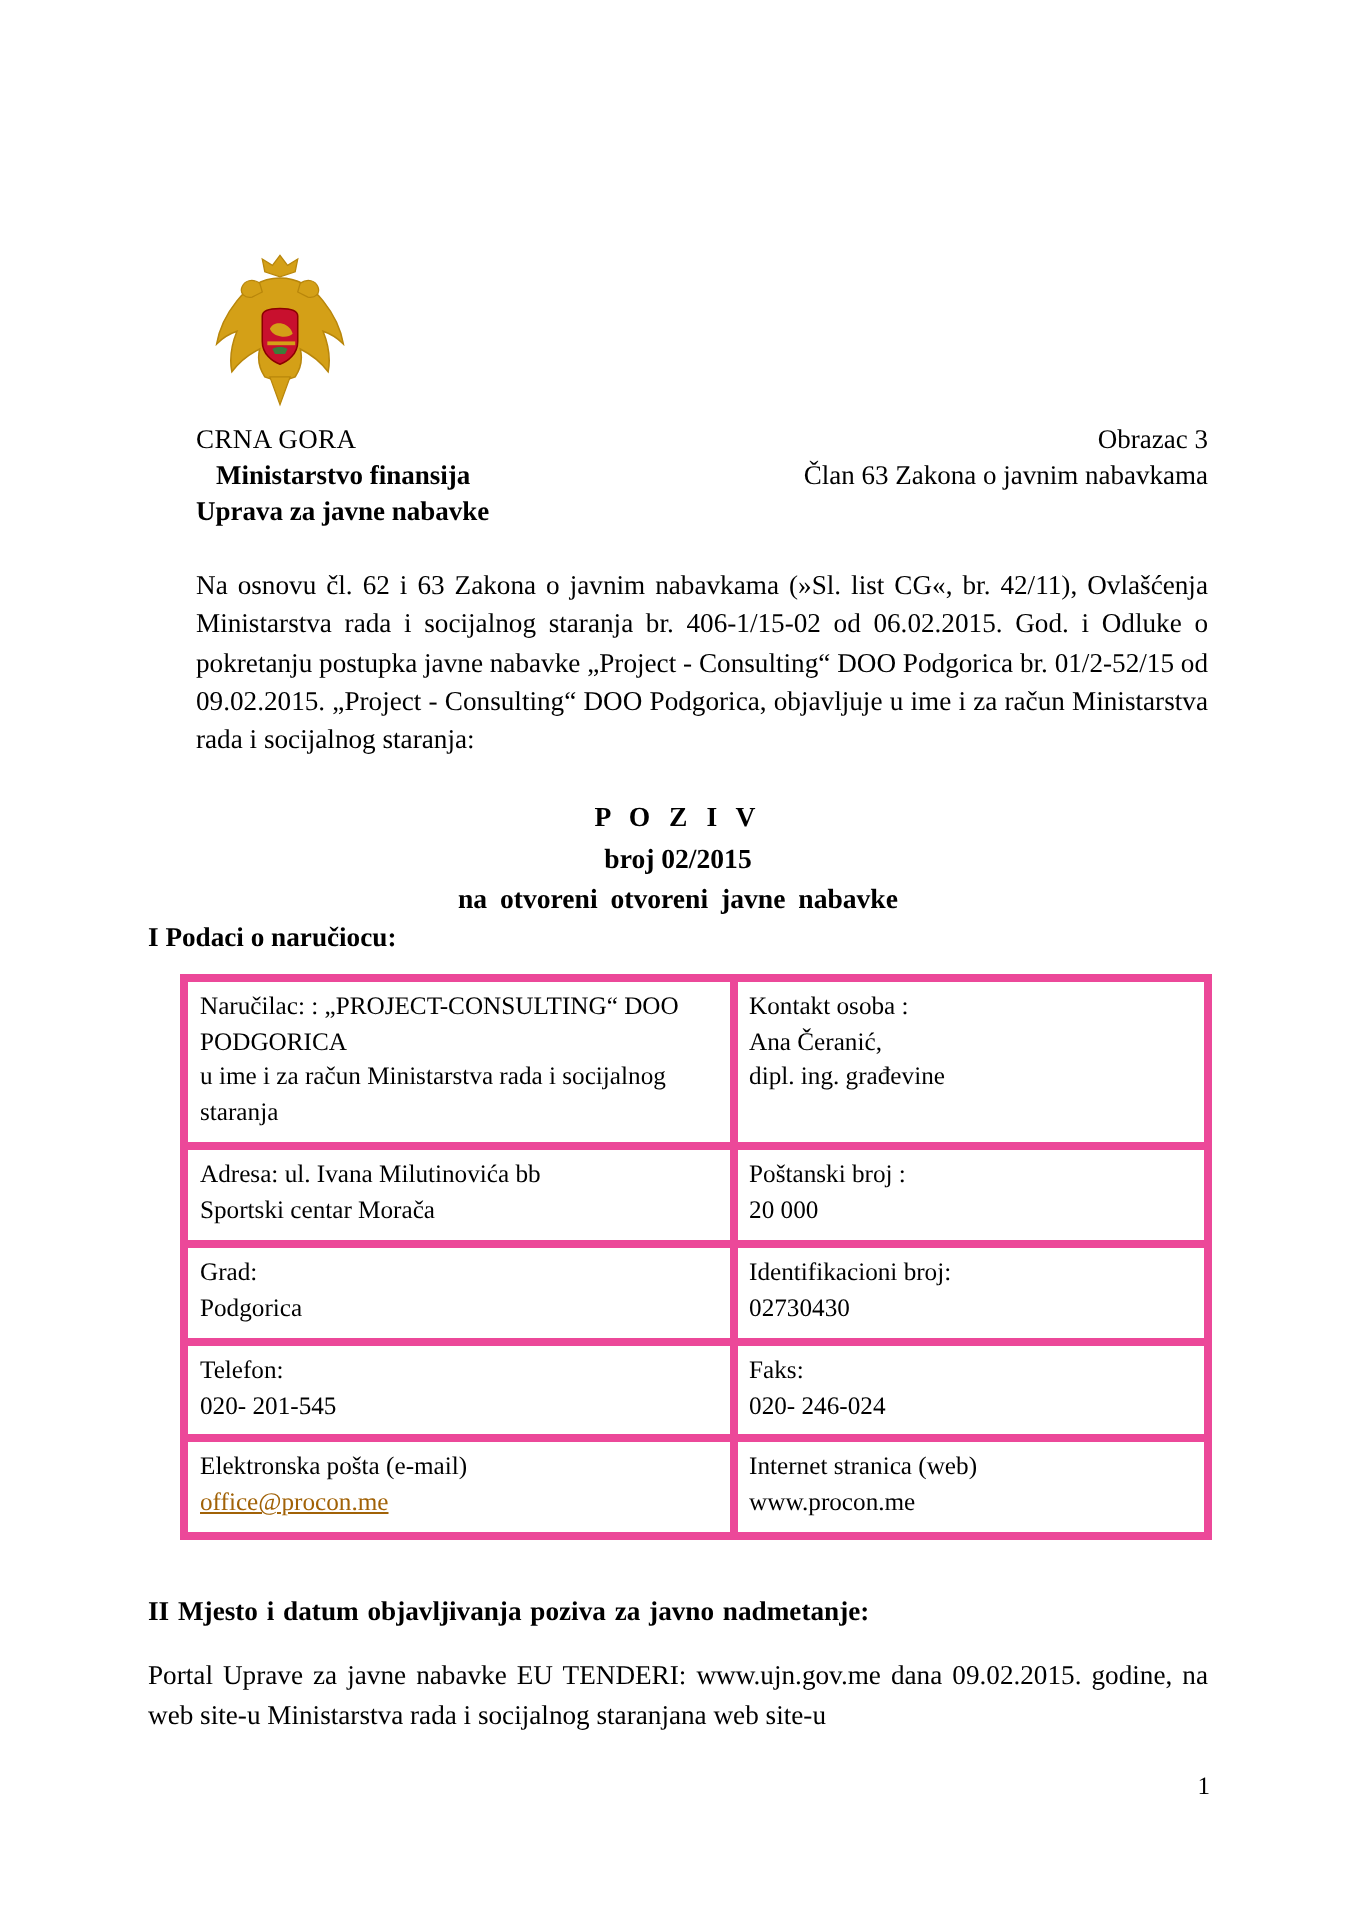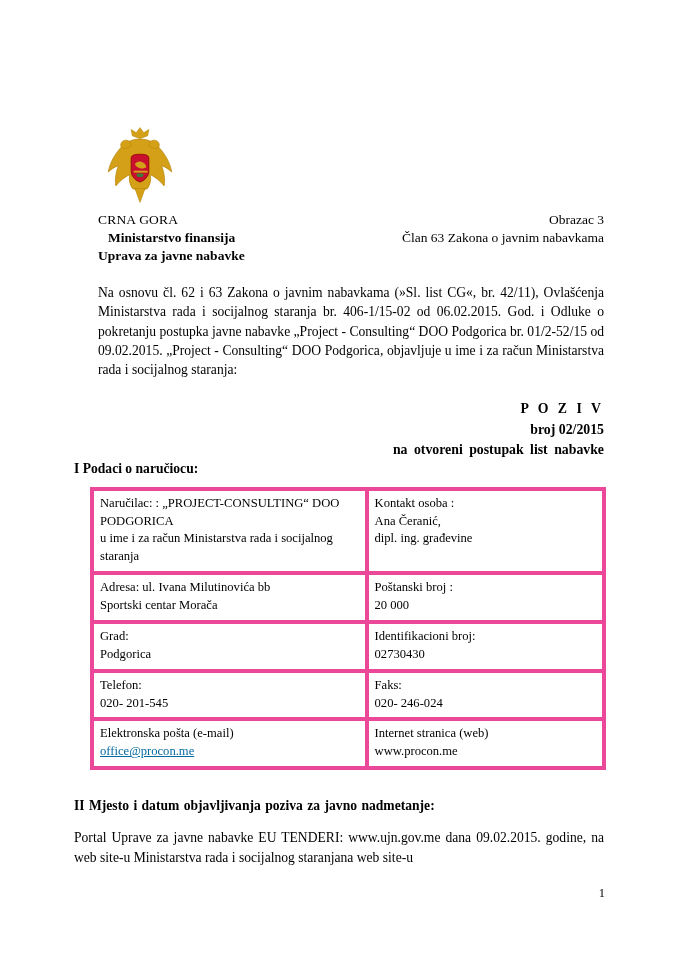--- a/index.html
+++ b/index.html
@@ -76,21 +76,21 @@
     font-size: 13.6px;
     line-height: 1.42;
     text-align: justify;
     text-justify: inter-word;
     margin-left: 24px;
   }
 
   
   .title-block {
     margin-top: 20px;
-    text-align: right;
+    text-align: center;
     font-weight: bold;
     font-size: 13.8px;
     line-height: 1.48;
   }
   .title-block .t1 { letter-spacing: 3px; }
   .title-block .t2 { }
   .title-block .t3 { word-spacing: 3px;}
 
   
   .section-h {
@@ -110,21 +110,21 @@
   table.info td {
     border: 4px solid #ec4899;
     vertical-align: top;
     padding: 4px 6px 5px 6px;
     line-height: 1.42;
     margin-top: 28px;
   }
   table.info td.left { width: 277px; }
   table.info td.right { width: 237px; }
   .email-link {
-    color: #0369a1;
+    color: #a16207;
     text-decoration: underline;
   }
 
   
   .section-h2 {
     margin-top: 28px;
     font-weight: bold;
     font-size: 13.6px;
     word-spacing: 1px;
   }
@@ -179,21 +179,21 @@
         <div>Obrazac 3</div>
         <div>Član 63 Zakona o javnim nabavkama</div>
       </div>
     </div>
 
     <div class="intro">Na osnovu čl. 62 i 63 Zakona o javnim nabavkama (»Sl. list CG«, br. 42/11), Ovlašćenja Ministarstva rada i socijalnog staranja br. 406-1/15-02 od 06.02.2015. God. i Odluke o pokretanju postupka javne nabavke „Project - Consulting“ DOO Podgorica br. 01/2-52/15 od 09.02.2015. „Project - Consulting“ DOO Podgorica, objavljuje u ime i za račun Ministarstva rada i socijalnog staranja:</div>
 
     <div class="title-block">
       <div class="t1">P O Z I V</div>
       <div class="t2">broj 02/2015</div>
-      <div class="t3">na otvoreni postupak list nabavke</div>
+      <div class="t3">na otvoreni otvoreni javne nabavke</div>
     </div>
 
     <div class="section-h">I Podaci o naručiocu:</div>
 
     <table class="info">
       <tbody>
         <tr>
           <td class="left">Naručilac: : „PROJECT-CONSULTING“ DOO PODGORICA<br>u ime i za račun Ministarstva rada i socijalnog staranja</td>
           <td class="right">Kontakt osoba :<br>Ana Čeranić,<br>dipl. ing. građevine</td>
         </tr>

